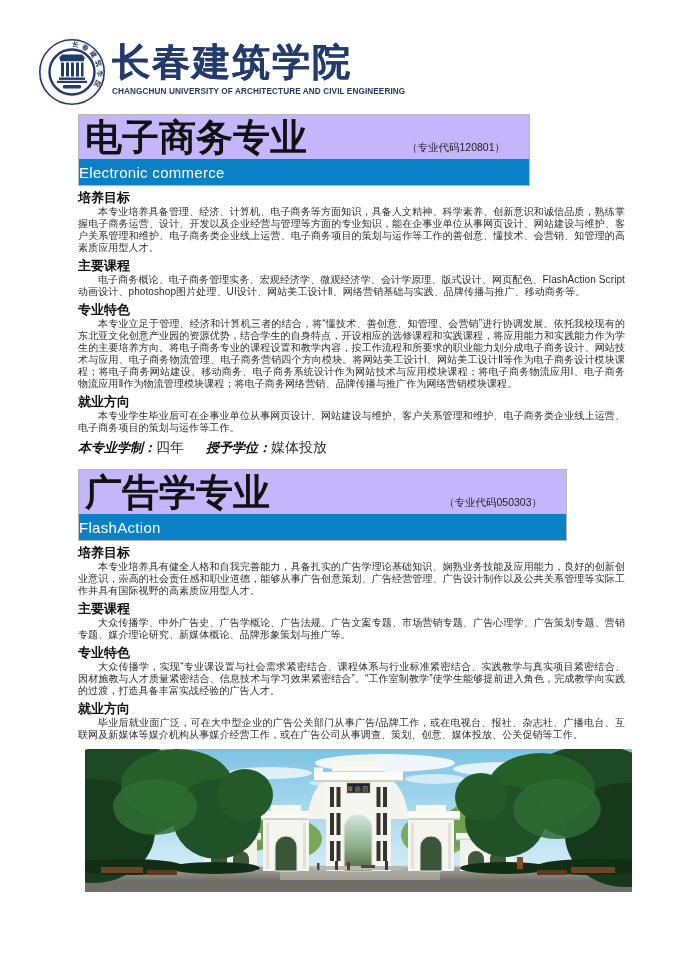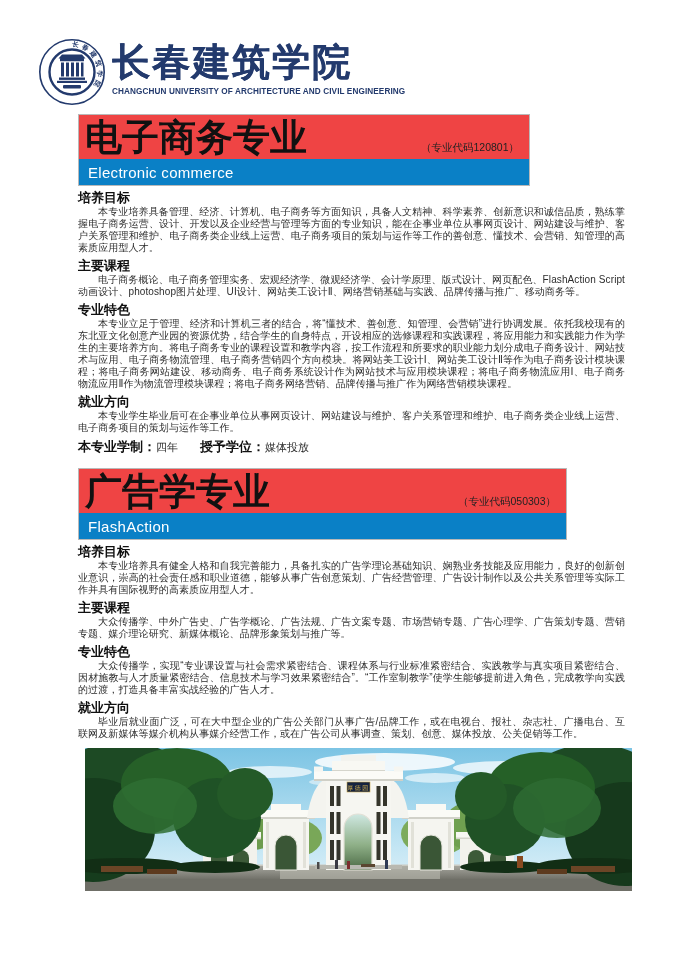--- a/index.html
+++ b/index.html
@@ -23,49 +23,49 @@
     text-shadow:0.6px 0 0 #233a6d;
     white-space:nowrap;
   }
   .brand-en{
     font-size:8.2px;font-weight:bold;color:#233a6d;
     letter-spacing:0.1px;margin-top:3px;white-space:nowrap;
   }
   
   .content{position:absolute;left:78px;top:114px;width:547px;}
   
-  .title-box{border:1px solid #b9b9b9;background:#ef4444;}
+  .title-box{border:1px solid #b9b9b9;background:#c4b5fd;}
   .title-row{position:relative;height:44px;}
   .title-cn{
     margin:0;padding:2px 0 0 6px;
     font-size:37px;line-height:42px;font-weight:800;
     color:#111111;letter-spacing:0px;white-space:nowrap;
   }
   .title-code{
-    position:absolute;right:10px;bottom:4px;
+    position:absolute;right:24px;bottom:4px;
     font-size:10.5px;color:#222222;white-space:nowrap;
   }
   .blue-bar{
     height:26px;background:#0a80c6;color:#ffffff;
     display:flex;align-items:center;
-    font-size:15px;padding-left:9px;letter-spacing:0.3px;
+    font-size:15px;letter-spacing:0.3px;
   }
   
   .blk-h{
     font-size:13px;font-weight:bold;color:#101010;
     margin:4px 0 1px 0;line-height:15px;
   }
   .blk-p{
     margin:0;font-size:10px;line-height:12px;
     text-align:justify;text-indent:2em;color:#2d2d2d;
     letter-spacing:0.1px;
   }
   .degree-line{margin-top:5px;font-size:13px;line-height:16px;white-space:nowrap;}
-  .degree-line .lbl{font-weight:bold;color:#101010;}
-  .degree-line .val{font-size:11px;font-weight:normal;color:#2d2d2d;}
+  .degree-line .lbl{font-weight:bold;color:#101010;font-style:italic;}
+  .degree-line .val{font-size:14px;font-weight:normal;color:#2d2d2d;}
   .degree-line .gap{display:inline-block;width:22px;}
   .sec-gap{height:13px;}
   
   .photo{margin:8px 0 0 7px;width:547px;height:143px;display:block;}
 </style>
 </head>
 <body>
 
 <div class="page">
 

